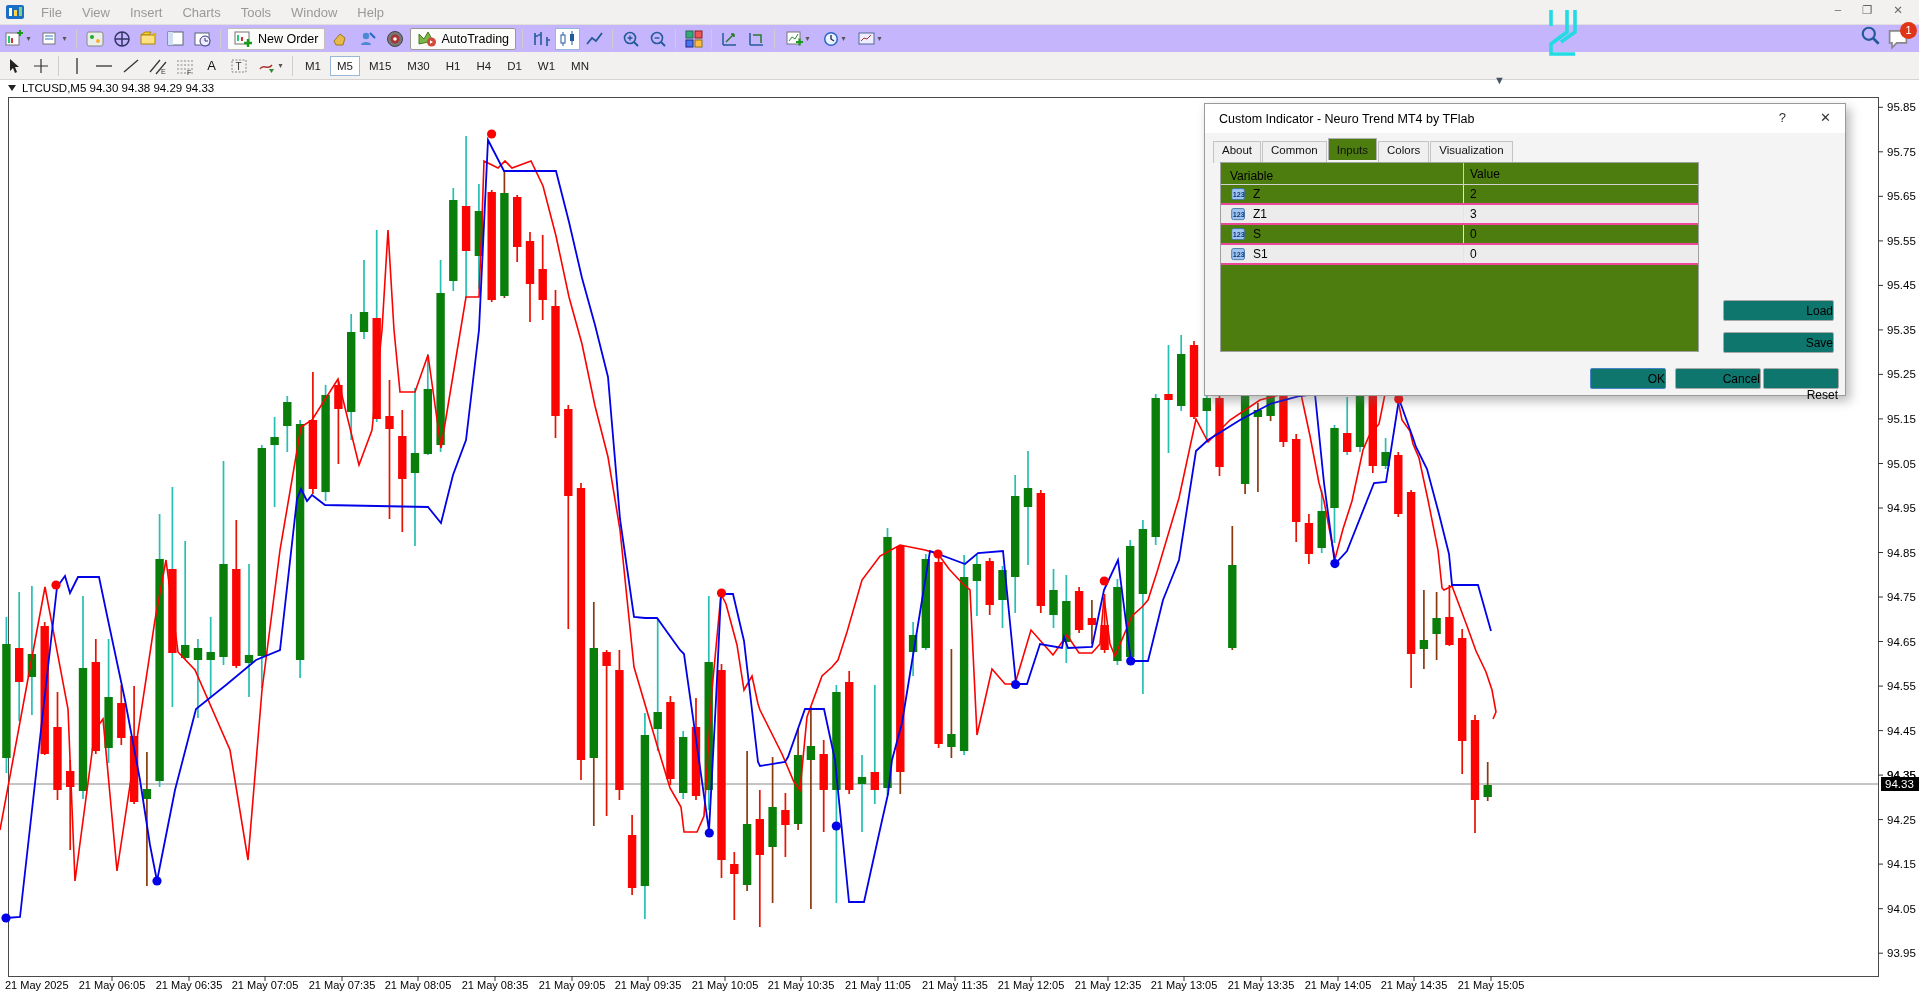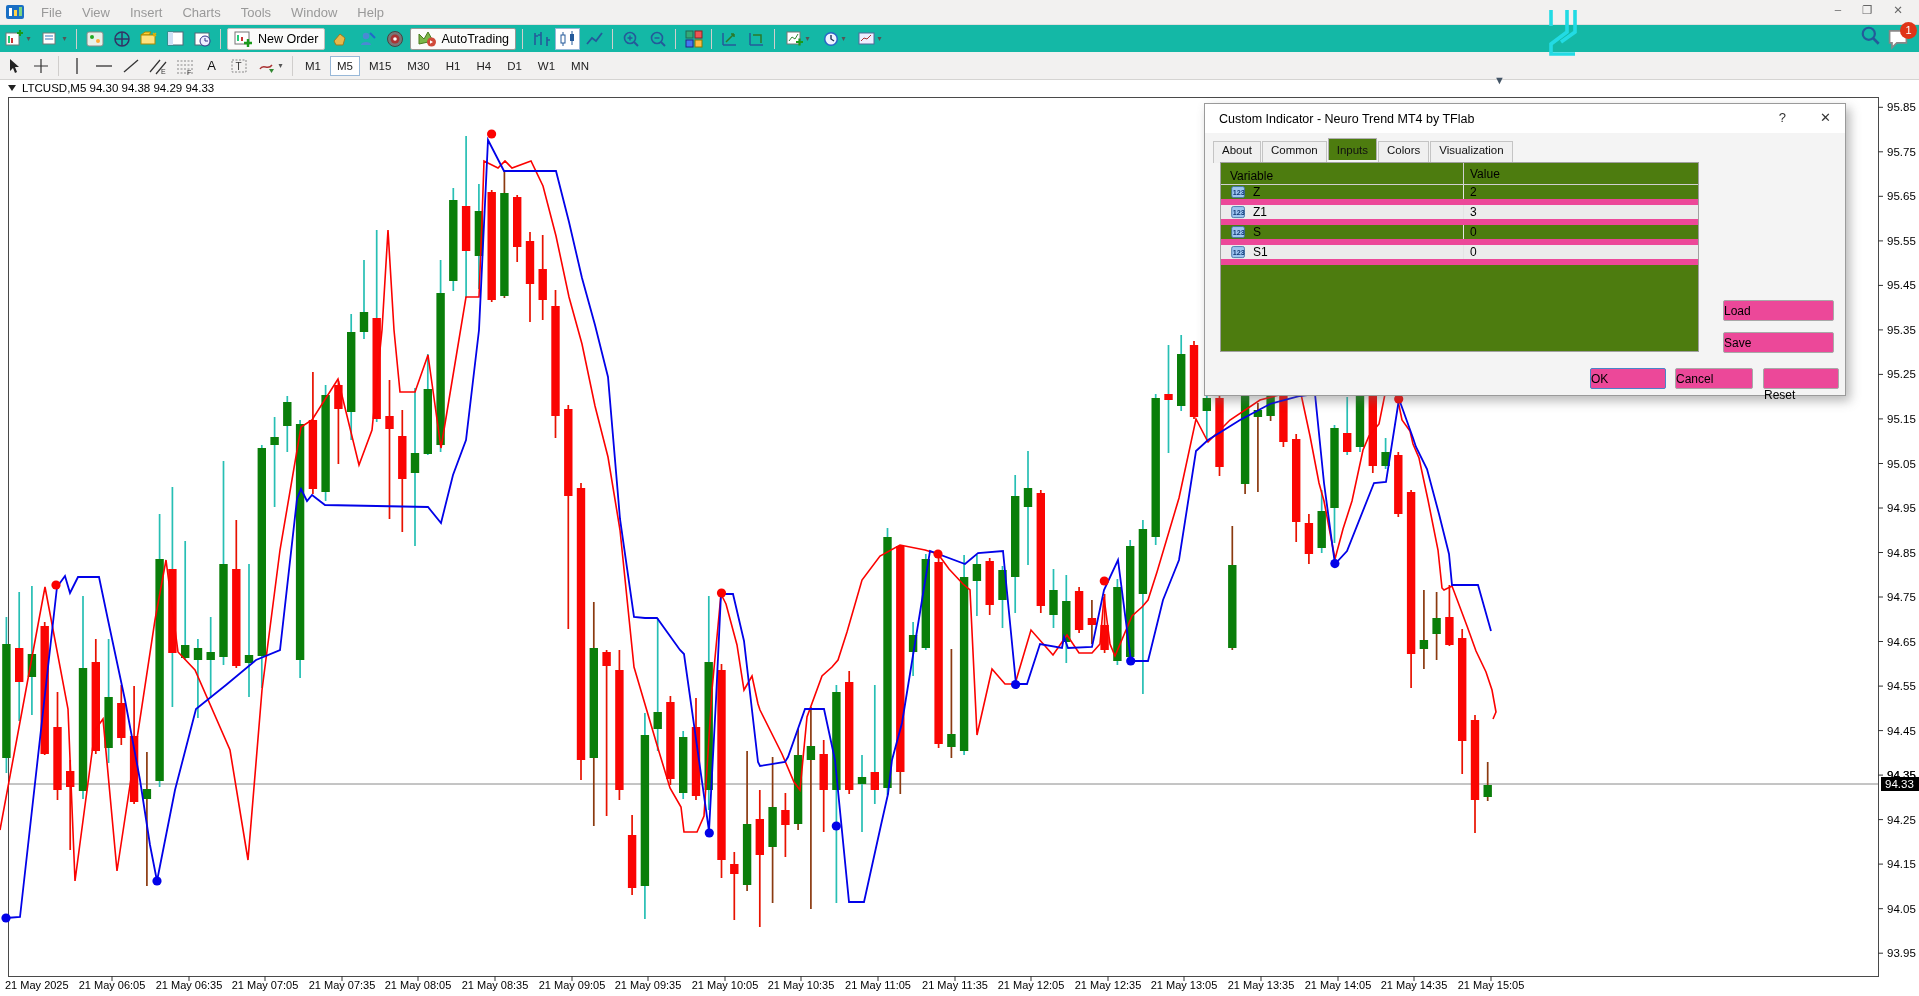--- a/index.html
+++ b/index.html
@@ -1,19 +1,19 @@
 <!DOCTYPE html>
 <html><head><meta charset="utf-8"><style>
 *{margin:0;padding:0;box-sizing:border-box}
 html,body{width:1919px;height:996px;overflow:hidden;background:#fff;font-family:"Liberation Sans",sans-serif}
 .page{position:relative;width:1919px;height:996px}
 .menubar{position:absolute;left:0;top:0;width:1919px;height:25px;background:#f2f1f0;border-bottom:1px solid #e0dfde;display:flex;align-items:center}
 .mticon{margin:0 6px 0 5px;display:flex}
 .mi{font-size:13px;color:#999;padding:0 10px}
-.tbar1{position:absolute;left:0;top:25px;width:1919px;height:27px;background:#14b8a6;display:flex;align-items:center}
+.tbar1{position:absolute;left:0;top:25px;width:1919px;height:27px;background:#c4b5fd;display:flex;align-items:center}
 .tbar2{position:absolute;left:0;top:52px;width:1919px;height:28px;background:#f2f1f0;border-bottom:1px solid #d5d4d2;display:flex;align-items:center}
 .tb{width:25px;height:22px;display:flex;align-items:center;justify-content:center;margin:0 1px;border:1px solid transparent;border-radius:2px}
 .tb.drop{width:34px}
 .tb.drop:after{content:"\25BE";font-size:8px;color:#555;margin-left:1px}
 .tbtxt{display:flex;align-items:center;gap:4px;border:1px solid #c2c0be;border-radius:2px;background:#fbfbfa;height:22px;padding:0 6px;margin:0 2px;font-size:12.5px}
 .tbtxt b{font-weight:400;color:#000}
 .tbtxt.at{border:1px solid #9a9896}
 .sep{width:1px;height:20px;background:#d0cecc;margin:0 4px}
 .tf{font-size:11.5px;color:#222;padding:3px 6px;margin:0 1px;border:1px solid transparent}
 .tf.pressed,.tb.pressed{background:#fff;border:1px solid #98b8d8;border-radius:0}
@@ -21,30 +21,30 @@
 .dtitle{position:absolute;left:0;top:0;width:100%;height:29px;background:#fff;font-size:12.5px;color:#000;padding:8px 13px 0 14px}
 .dbtns{position:absolute;right:14px;top:6px;display:flex;gap:34px;color:#333;font-size:13px}
 .dtabs{position:absolute;left:8px;top:37px;display:flex}
 .tab{font-size:11.5px;color:#111;padding:2px 8px 3px;border:1px solid #c4c4c4;border-bottom:none;background:#f0f0f0;margin-right:1px}
 .tab.sel{background:#4d7c0f;position:relative;top:-3px;padding-top:5px;padding-bottom:4px;border-color:#b0b0b0}
 .dtable{position:absolute;left:15px;top:58px;width:479px;height:190px;background:#4d7c0f;border:1px solid #a0a0a0;font-size:12px}
 .thead{display:flex;height:22px;border-bottom:1px solid #d0d0d0}
 .thead .c1{border-right:1px solid #d0d0d0}
 .c1{width:243px;padding:4px 0 0 9px;display:flex;align-items:center;gap:6px}
 .c2{flex:1;padding:4px 0 0 6px}
-.trow{display:flex;height:20px;border-bottom:6px solid #ec4899;align-items:center}
+.trow{display:flex;height:20px;border-bottom:2px solid #ec4899;align-items:center}
 .trow .c1{padding-top:0;border-right:1px solid #e4e4e4;height:100%}
 .trow .c2{padding-top:0}
 .trow.alt{background:#ececec}
 .vn{font-size:12px}
-.btn{position:absolute;background:#ec4899;border:1px solid #a8a8a8;font-size:12px;color:#000;text-align:left;border-radius:2px}
+.btn{position:absolute;background:#0f766e;border:1px solid #a8a8a8;font-size:12px;color:#000;text-align:right;border-radius:2px}
 .bload{left:518px;top:196px;width:111px;height:21px;padding-top:3px}
 .bsave{left:518px;top:228px;width:111px;height:21px;padding-top:3px}
 .bok{left:385px;top:264px;width:76px;height:21px;padding-top:3px;border:1px solid #4a84c8}
-.bcancel{left:470px;top:264px;width:78px;height:21px;padding-top:3px}
+.bcancel{left:470px;top:264px;width:86px;height:21px;padding-top:3px}
 .breset{left:558px;top:264px;width:76px;height:21px;padding-top:19px}
 .logo{position:absolute;left:1346px;top:0;width:296px;height:76px;background:#fcfcfc;border-radius:0 0 38px 38px;z-index:20}
 .logotxt{position:absolute;left:18px;top:0;width:200px;text-align:center}
 .fa{font-size:20px;color:#555;margin-top:8px;letter-spacing:1px}
 .en{font-size:21px;color:#666;margin-top:6px;letter-spacing:1px}
 .logomark{position:absolute;left:1542px;top:8px;z-index:21}
 .logotri{position:absolute;left:1494px;top:74px;z-index:21;color:#456;font-size:11px}
 .wctrl{position:absolute;right:16px;top:3px;display:flex;gap:21px;color:#666;font-size:11.5px;z-index:25}
 .srch{position:absolute;left:1860px;top:25px;z-index:25}
 .chat{position:absolute;left:1886px;top:26px;z-index:25}

